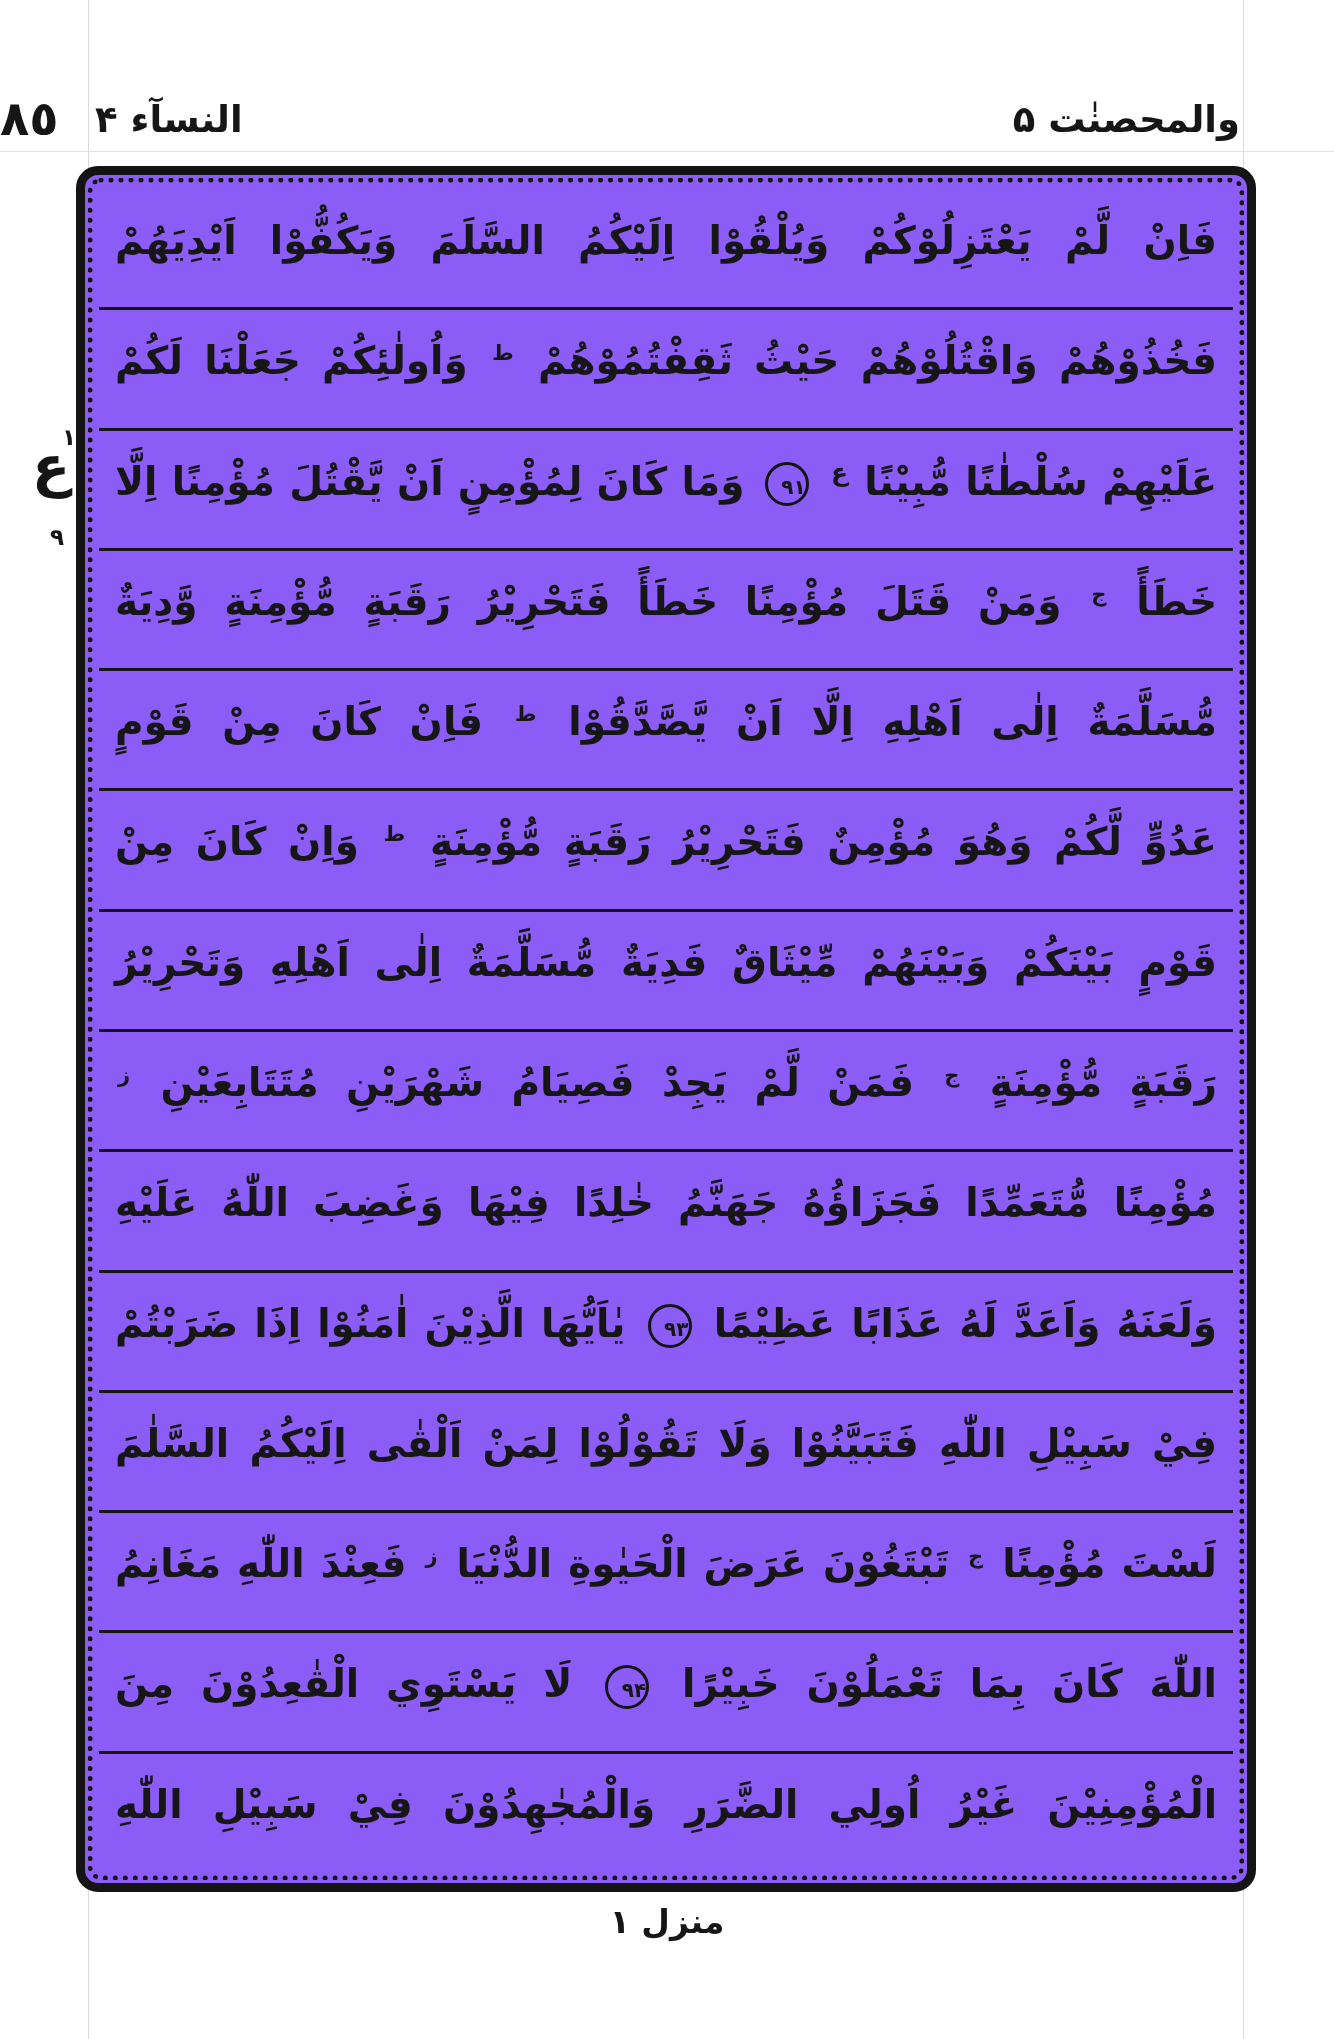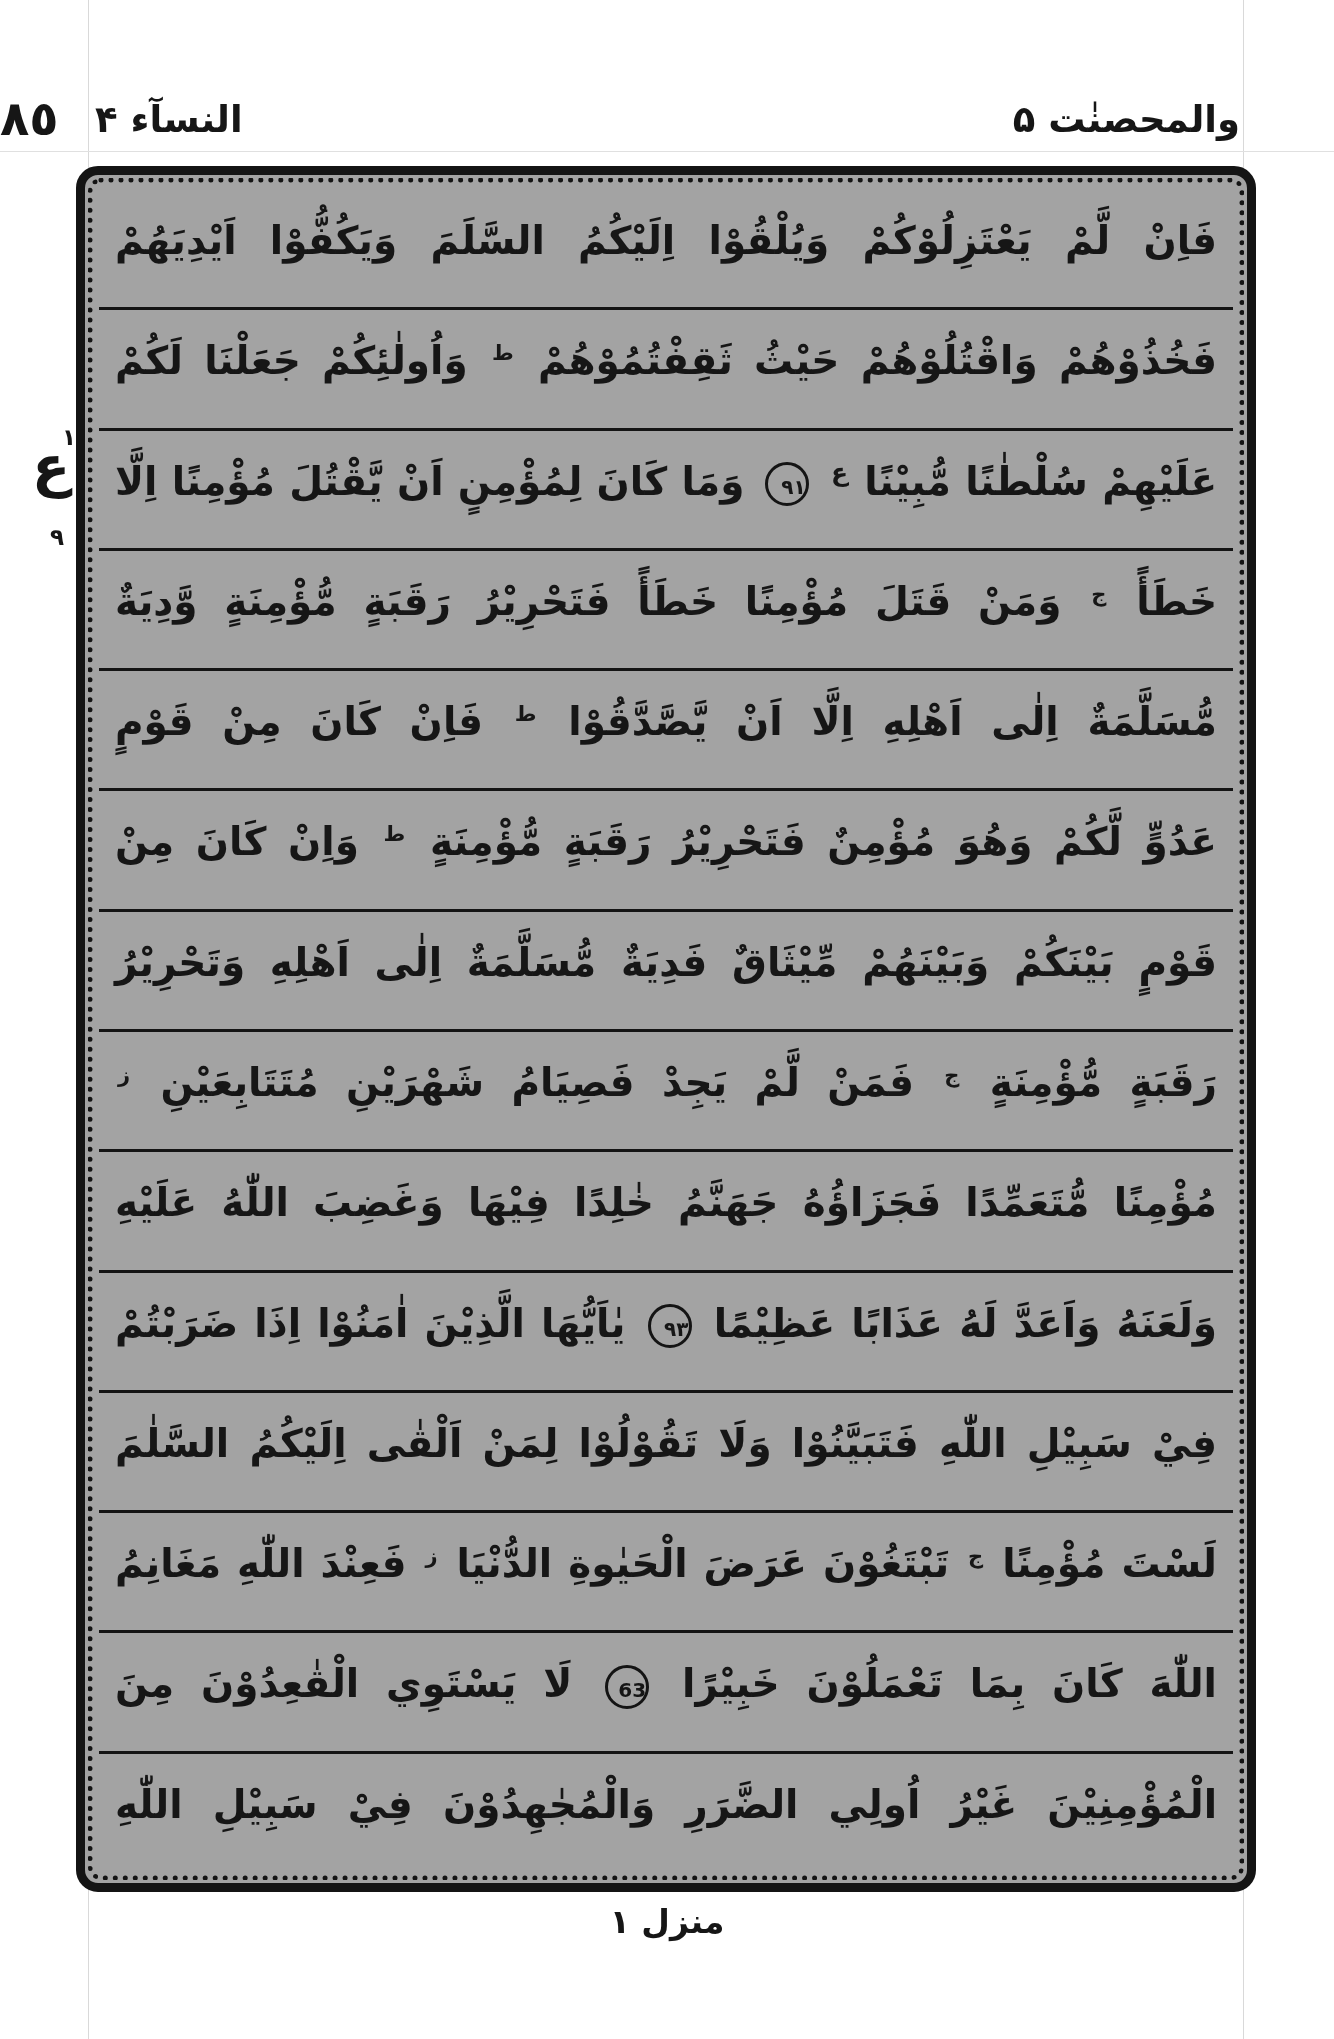--- a/index.html
+++ b/index.html
@@ -26,21 +26,21 @@
   
   .ruku-marker{position:absolute;left:30px;top:424px;width:66px;height:126px;font-weight:bold;}
   .rk-top{position:absolute;top:0;right:6px;font-size:23px;}
   .rk-ain{position:absolute;top:14px;left:2px;font-size:56px;line-height:56px;}
   .rk-mid{position:absolute;top:58px;right:0;font-size:19px;}
   .rk-bot{position:absolute;bottom:0;left:20px;font-size:23px;}
 
   
   .frame{
     position:absolute;left:76px;top:166px;width:1180px;height:1726px;
-    border:9px solid #141414;border-radius:22px;background:#a3a3a3;box-sizing:border-box;
+    border:9px solid #141414;border-radius:22px;background:#8b5cf6;box-sizing:border-box;
   }
   .bead{
     position:absolute;inset:3px;border:5px dotted #141414;border-radius:13px;
     pointer-events:none;
   }
   
   .lines{
     position:absolute;left:14px;right:14px;top:15px;bottom:12px;
     display:flex;flex-direction:column;
   }
@@ -109,21 +109,21 @@
         <div class="qline"><span class="qtext">عَلَيْهِمْ سُلْطٰنًا مُّبِيْنًا</span> <span class="ruku-sup">ع</span> <span class="ayah">٩١</span> <span class="qtext">وَمَا كَانَ لِمُؤْمِنٍ اَنْ يَّقْتُلَ مُؤْمِنًا اِلَّا</span></div>
         <div class="qline"><span class="qtext">خَطَأً</span> <span class="waqf">ج</span> <span class="qtext">وَمَنْ قَتَلَ مُؤْمِنًا خَطَأً فَتَحْرِيْرُ رَقَبَةٍ مُّؤْمِنَةٍ وَّدِيَةٌ</span></div>
         <div class="qline"><span class="qtext">مُّسَلَّمَةٌ اِلٰى اَهْلِهِ اِلَّا اَنْ يَّصَّدَّقُوْا</span> <span class="waqf">ط</span> <span class="qtext">فَاِنْ كَانَ مِنْ قَوْمٍ</span></div>
         <div class="qline"><span class="qtext">عَدُوٍّ لَّكُمْ وَهُوَ مُؤْمِنٌ فَتَحْرِيْرُ رَقَبَةٍ مُّؤْمِنَةٍ</span> <span class="waqf">ط</span> <span class="qtext">وَاِنْ كَانَ مِنْ</span></div>
         <div class="qline"><span class="qtext">قَوْمٍ بَيْنَكُمْ وَبَيْنَهُمْ مِّيْثَاقٌ فَدِيَةٌ مُّسَلَّمَةٌ اِلٰى اَهْلِهِ وَتَحْرِيْرُ</span></div>
         <div class="qline"><span class="qtext">رَقَبَةٍ مُّؤْمِنَةٍ</span> <span class="waqf">ج</span> <span class="qtext">فَمَنْ لَّمْ يَجِدْ فَصِيَامُ شَهْرَيْنِ مُتَتَابِعَيْنِ</span> <span class="waqf">ز</span></div>
         <div class="qline"><span class="qtext">مُؤْمِنًا مُّتَعَمِّدًا فَجَزَاؤُهُ جَهَنَّمُ خٰلِدًا فِيْهَا وَغَضِبَ اللّٰهُ عَلَيْهِ</span></div>
         <div class="qline"><span class="qtext">وَلَعَنَهُ وَاَعَدَّ لَهُ عَذَابًا عَظِيْمًا</span> <span class="ayah">٩٣</span> <span class="qtext">يٰاَيُّهَا الَّذِيْنَ اٰمَنُوْا اِذَا ضَرَبْتُمْ</span></div>
         <div class="qline"><span class="qtext">فِيْ سَبِيْلِ اللّٰهِ فَتَبَيَّنُوْا وَلَا تَقُوْلُوْا لِمَنْ اَلْقٰى اِلَيْكُمُ السَّلٰمَ</span></div>
         <div class="qline"><span class="qtext">لَسْتَ مُؤْمِنًا</span> <span class="waqf">ج</span> <span class="qtext">تَبْتَغُوْنَ عَرَضَ الْحَيٰوةِ الدُّنْيَا</span> <span class="waqf">ز</span> <span class="qtext">فَعِنْدَ اللّٰهِ مَغَانِمُ</span></div>
-        <div class="qline"><span class="qtext">اللّٰهَ كَانَ بِمَا تَعْمَلُوْنَ خَبِيْرًا</span> <span class="ayah">63</span> <span class="qtext">لَا يَسْتَوِي الْقٰعِدُوْنَ مِنَ</span></div>
+        <div class="qline"><span class="qtext">اللّٰهَ كَانَ بِمَا تَعْمَلُوْنَ خَبِيْرًا</span> <span class="ayah">٩۴</span> <span class="qtext">لَا يَسْتَوِي الْقٰعِدُوْنَ مِنَ</span></div>
         <div class="qline"><span class="qtext">الْمُؤْمِنِيْنَ غَيْرُ اُولِي الضَّرَرِ وَالْمُجٰهِدُوْنَ فِيْ سَبِيْلِ اللّٰهِ</span></div>
       </div>
   </div>
 
   <div class="footer">
     <span>منزل ١</span>
   </div>
 
 </div>
 

